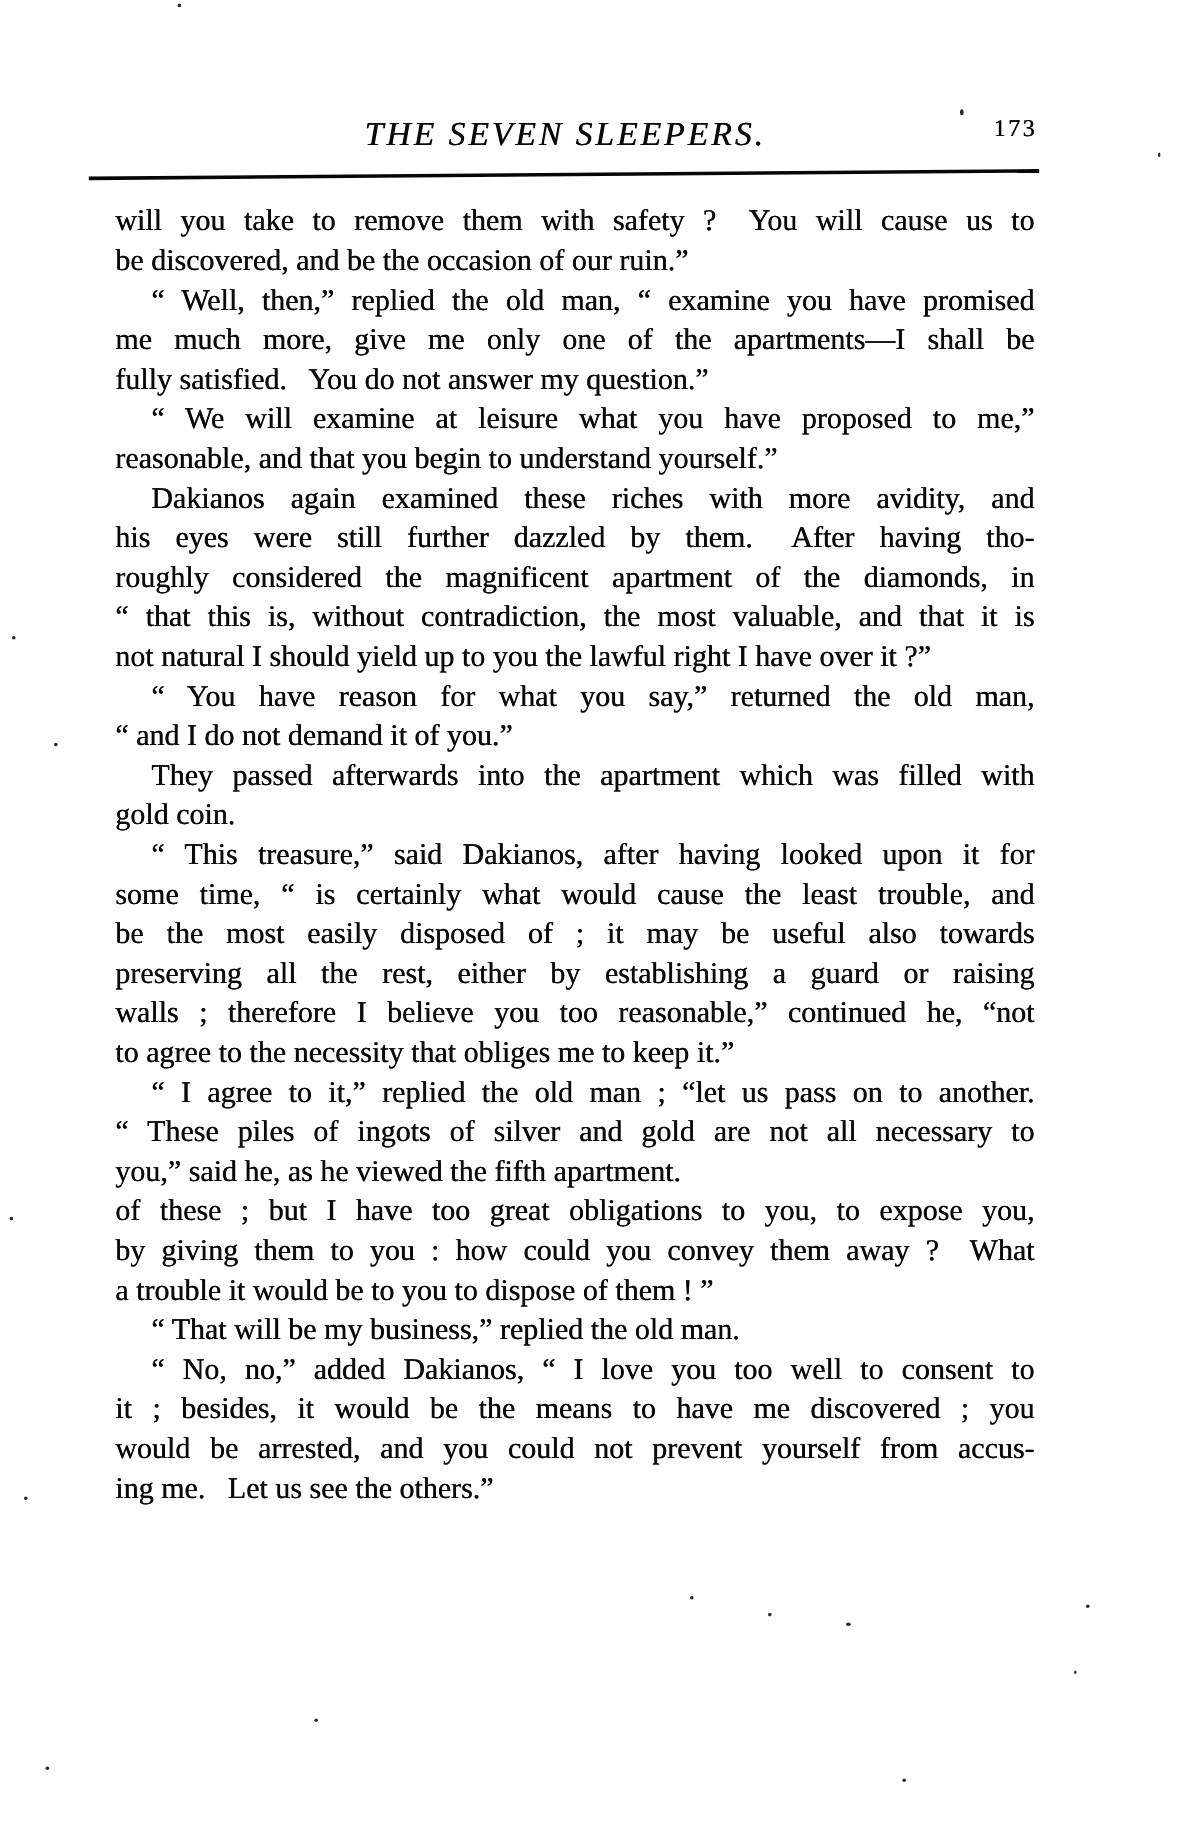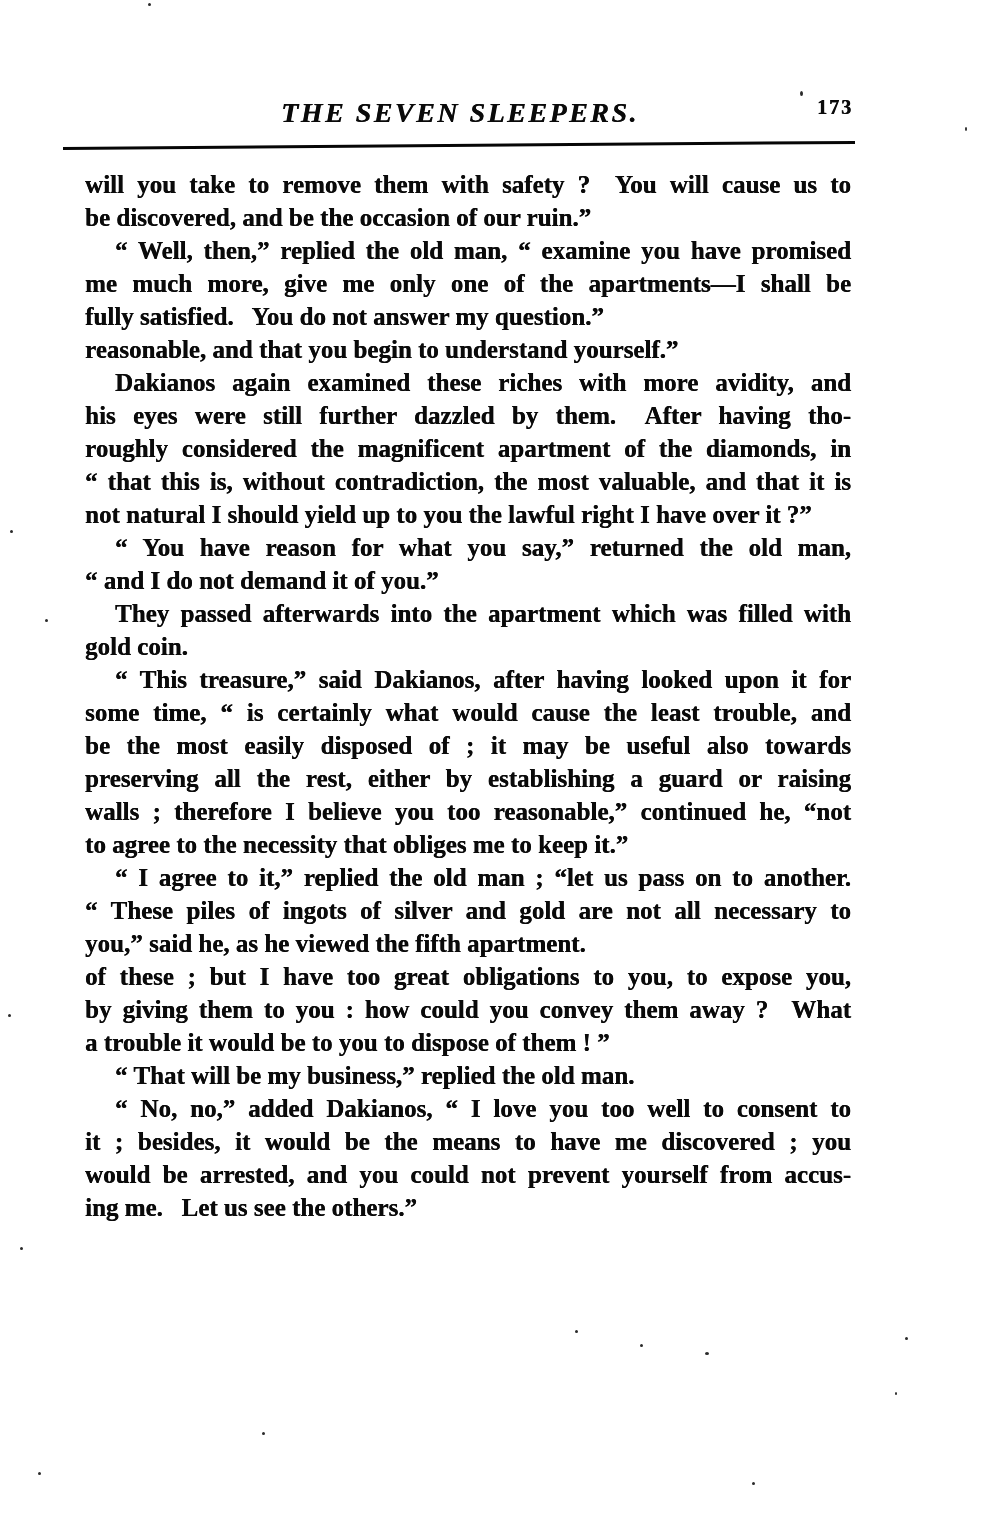--- a/index.html
+++ b/index.html
@@ -11,24 +11,23 @@
     position: relative;
     width: 1000px;
     height: 1522px;
     background: #ffffff;
     overflow: hidden;
     font-family: "Liberation Serif", "DejaVu Serif", serif;
     color: #0a0a0a;
   }
   .textblock {
     position: absolute;
-    left: 69px;
+    left: 80px;
     top: 98px;
     width: 782px;
-    font-weight: bold;
   }
   .header {
     position: relative;
     height: 32px;
   }
   .title {
     display: block;
     text-align: center;
     font-style: italic;
     font-size: 28px;
@@ -85,20 +84,21 @@
       <span class="title">THE SEVEN SLEEPERS.</span>
       <span class="pagenum">173</span>
     </div>
     <div class="rule"></div>
     <div class="body" id="page-body">
         <div class="line">will you take to remove them with safety ?  You will cause us to</div>
         <div class="line last">be discovered, and be the occasion of our ruin.”</div>
         <div class="line indent">“ Well, then,” replied the old man, “ examine you have promised</div>
         <div class="line">me much more, give me only one of the apartments—I shall be</div>
         <div class="line last">fully satisfied.  You do not answer my question.”</div>
+        <div class="line indent">“ We will examine at leisure what you have proposed to me,”</div>
         <div class="line last">reasonable, and that you begin to understand yourself.”</div>
         <div class="line indent">Dakianos again examined these riches with more avidity, and</div>
         <div class="line">his eyes were still further dazzled by them.  After having tho-</div>
         <div class="line">roughly considered the magnificent apartment of the diamonds, in</div>
         <div class="line">“ that this is, without contradiction, the most valuable, and that it is</div>
         <div class="line last">not natural I should yield up to you the lawful right I have over it ?”</div>
         <div class="line indent">“ You have reason for what you say,” returned the old man,</div>
         <div class="line last">“ and I do not demand it of you.”</div>
         <div class="line indent">They passed afterwards into the apartment which was filled with</div>
         <div class="line last">gold coin.</div>

